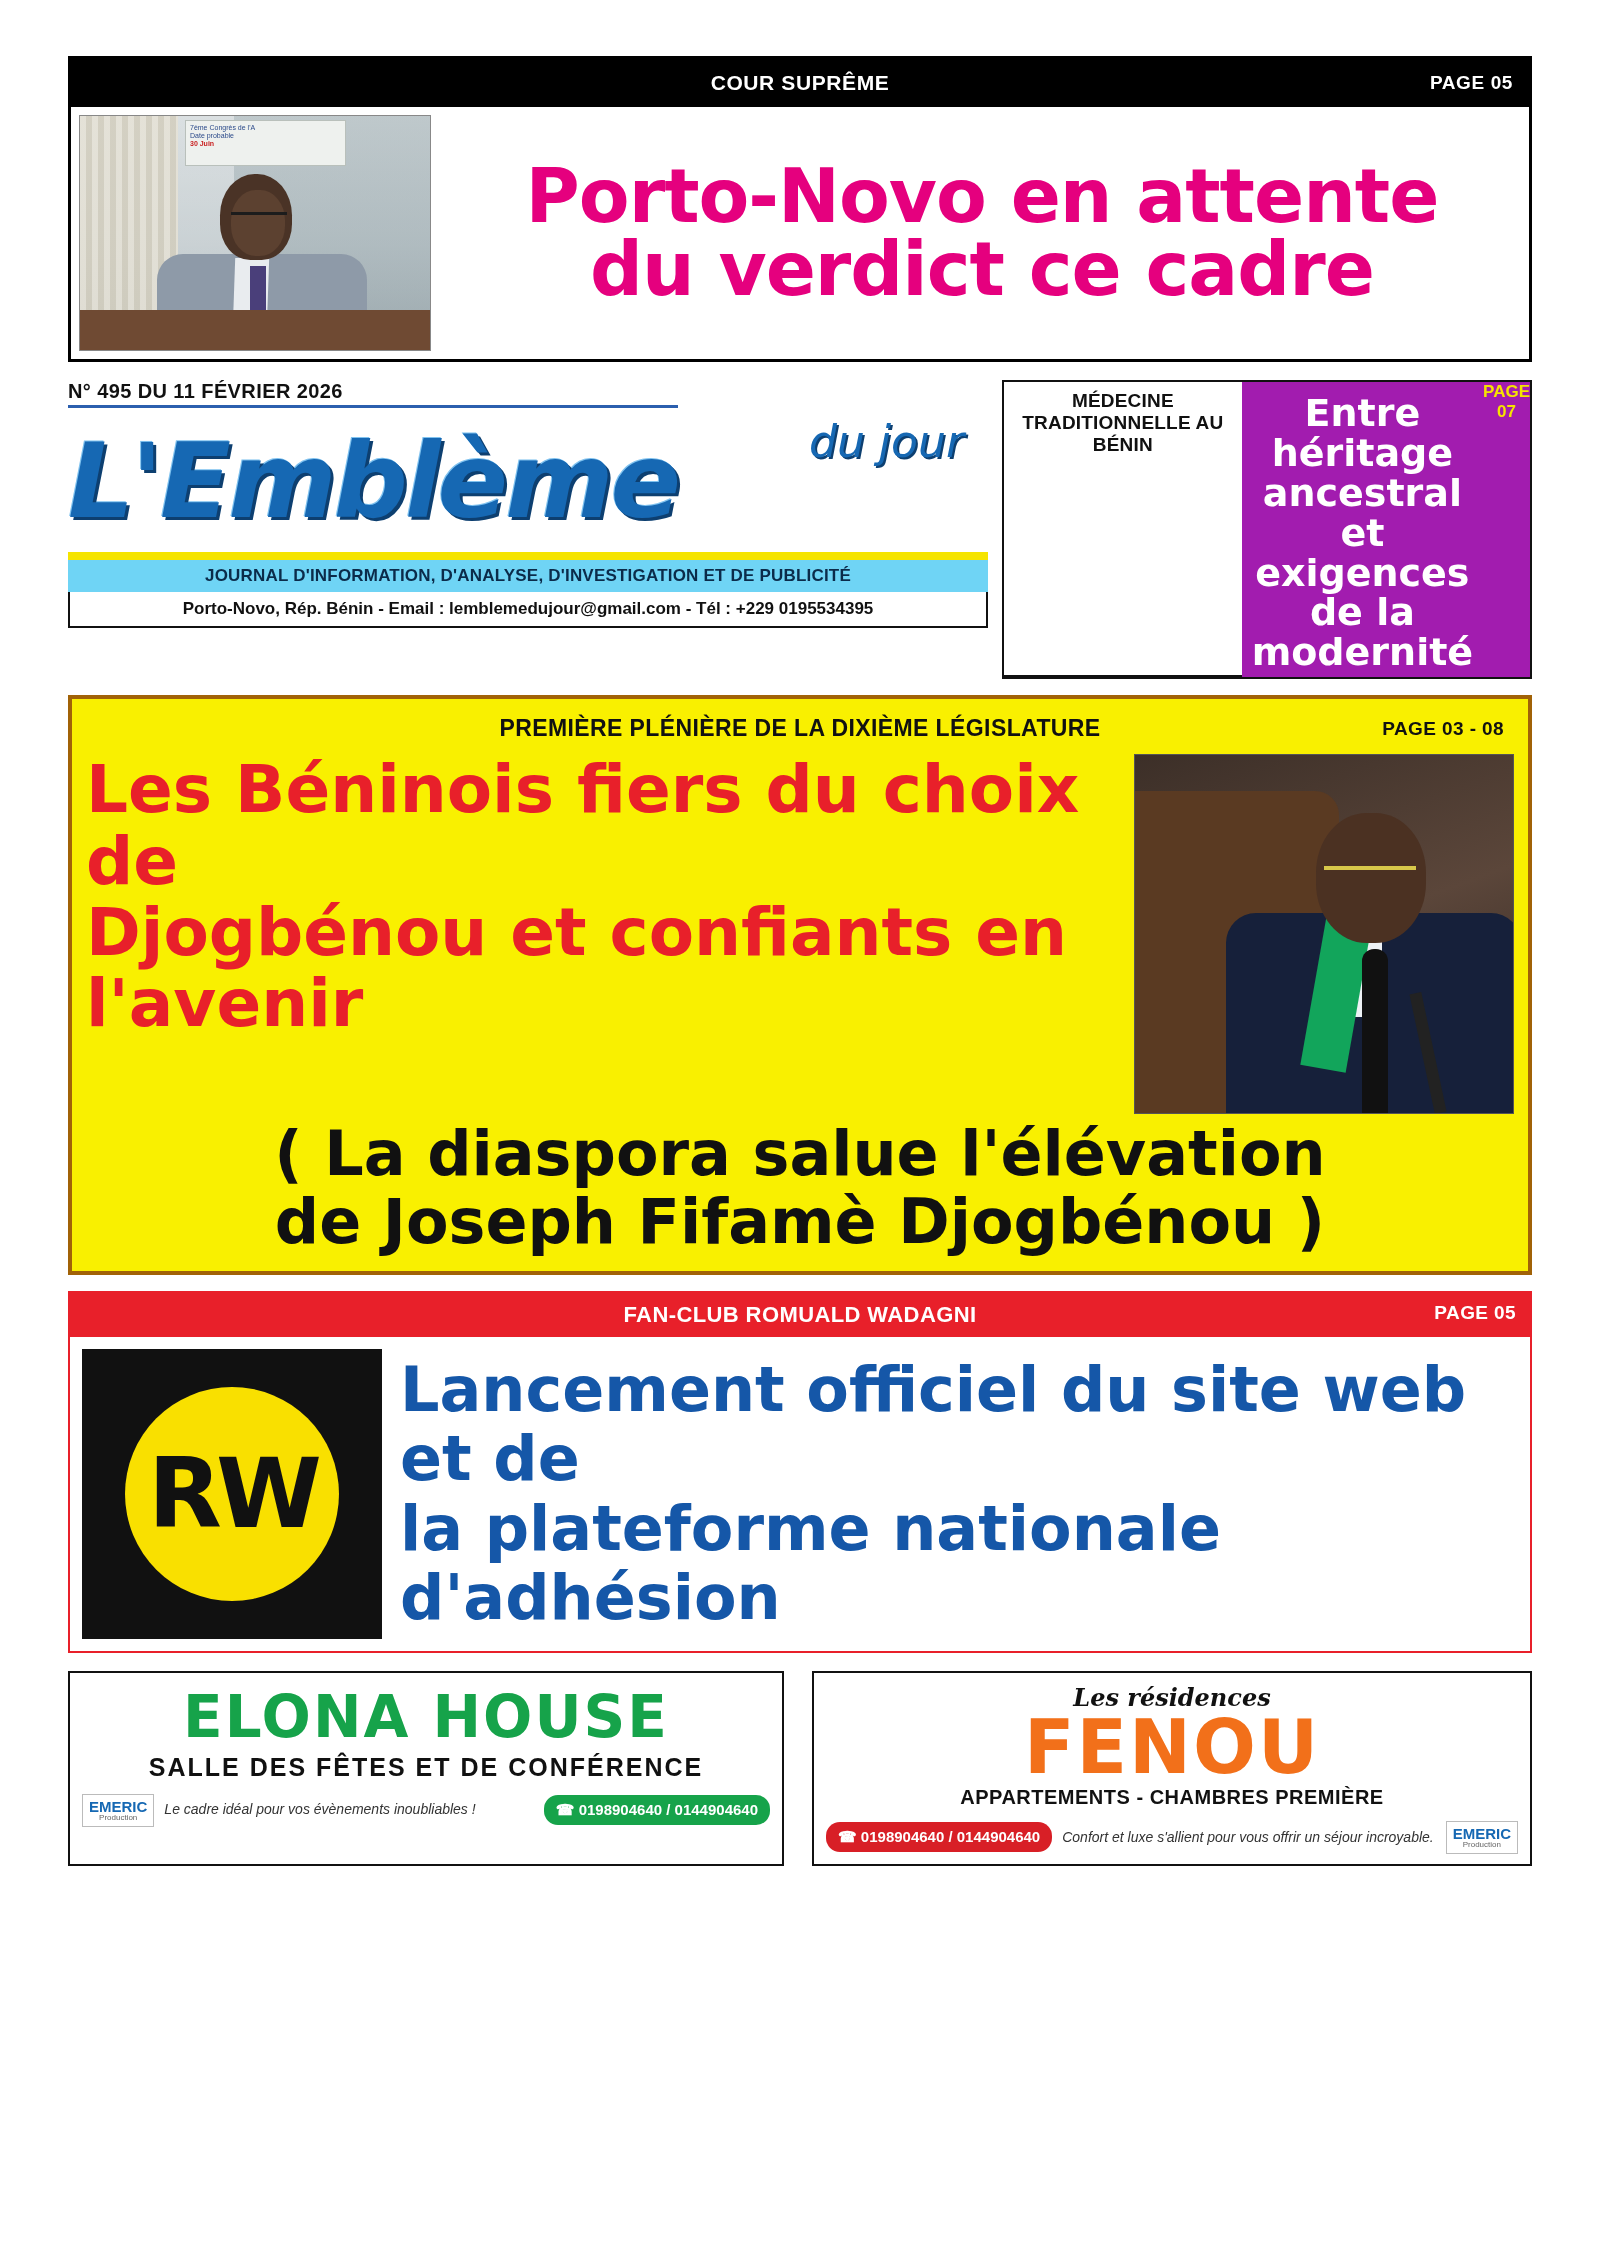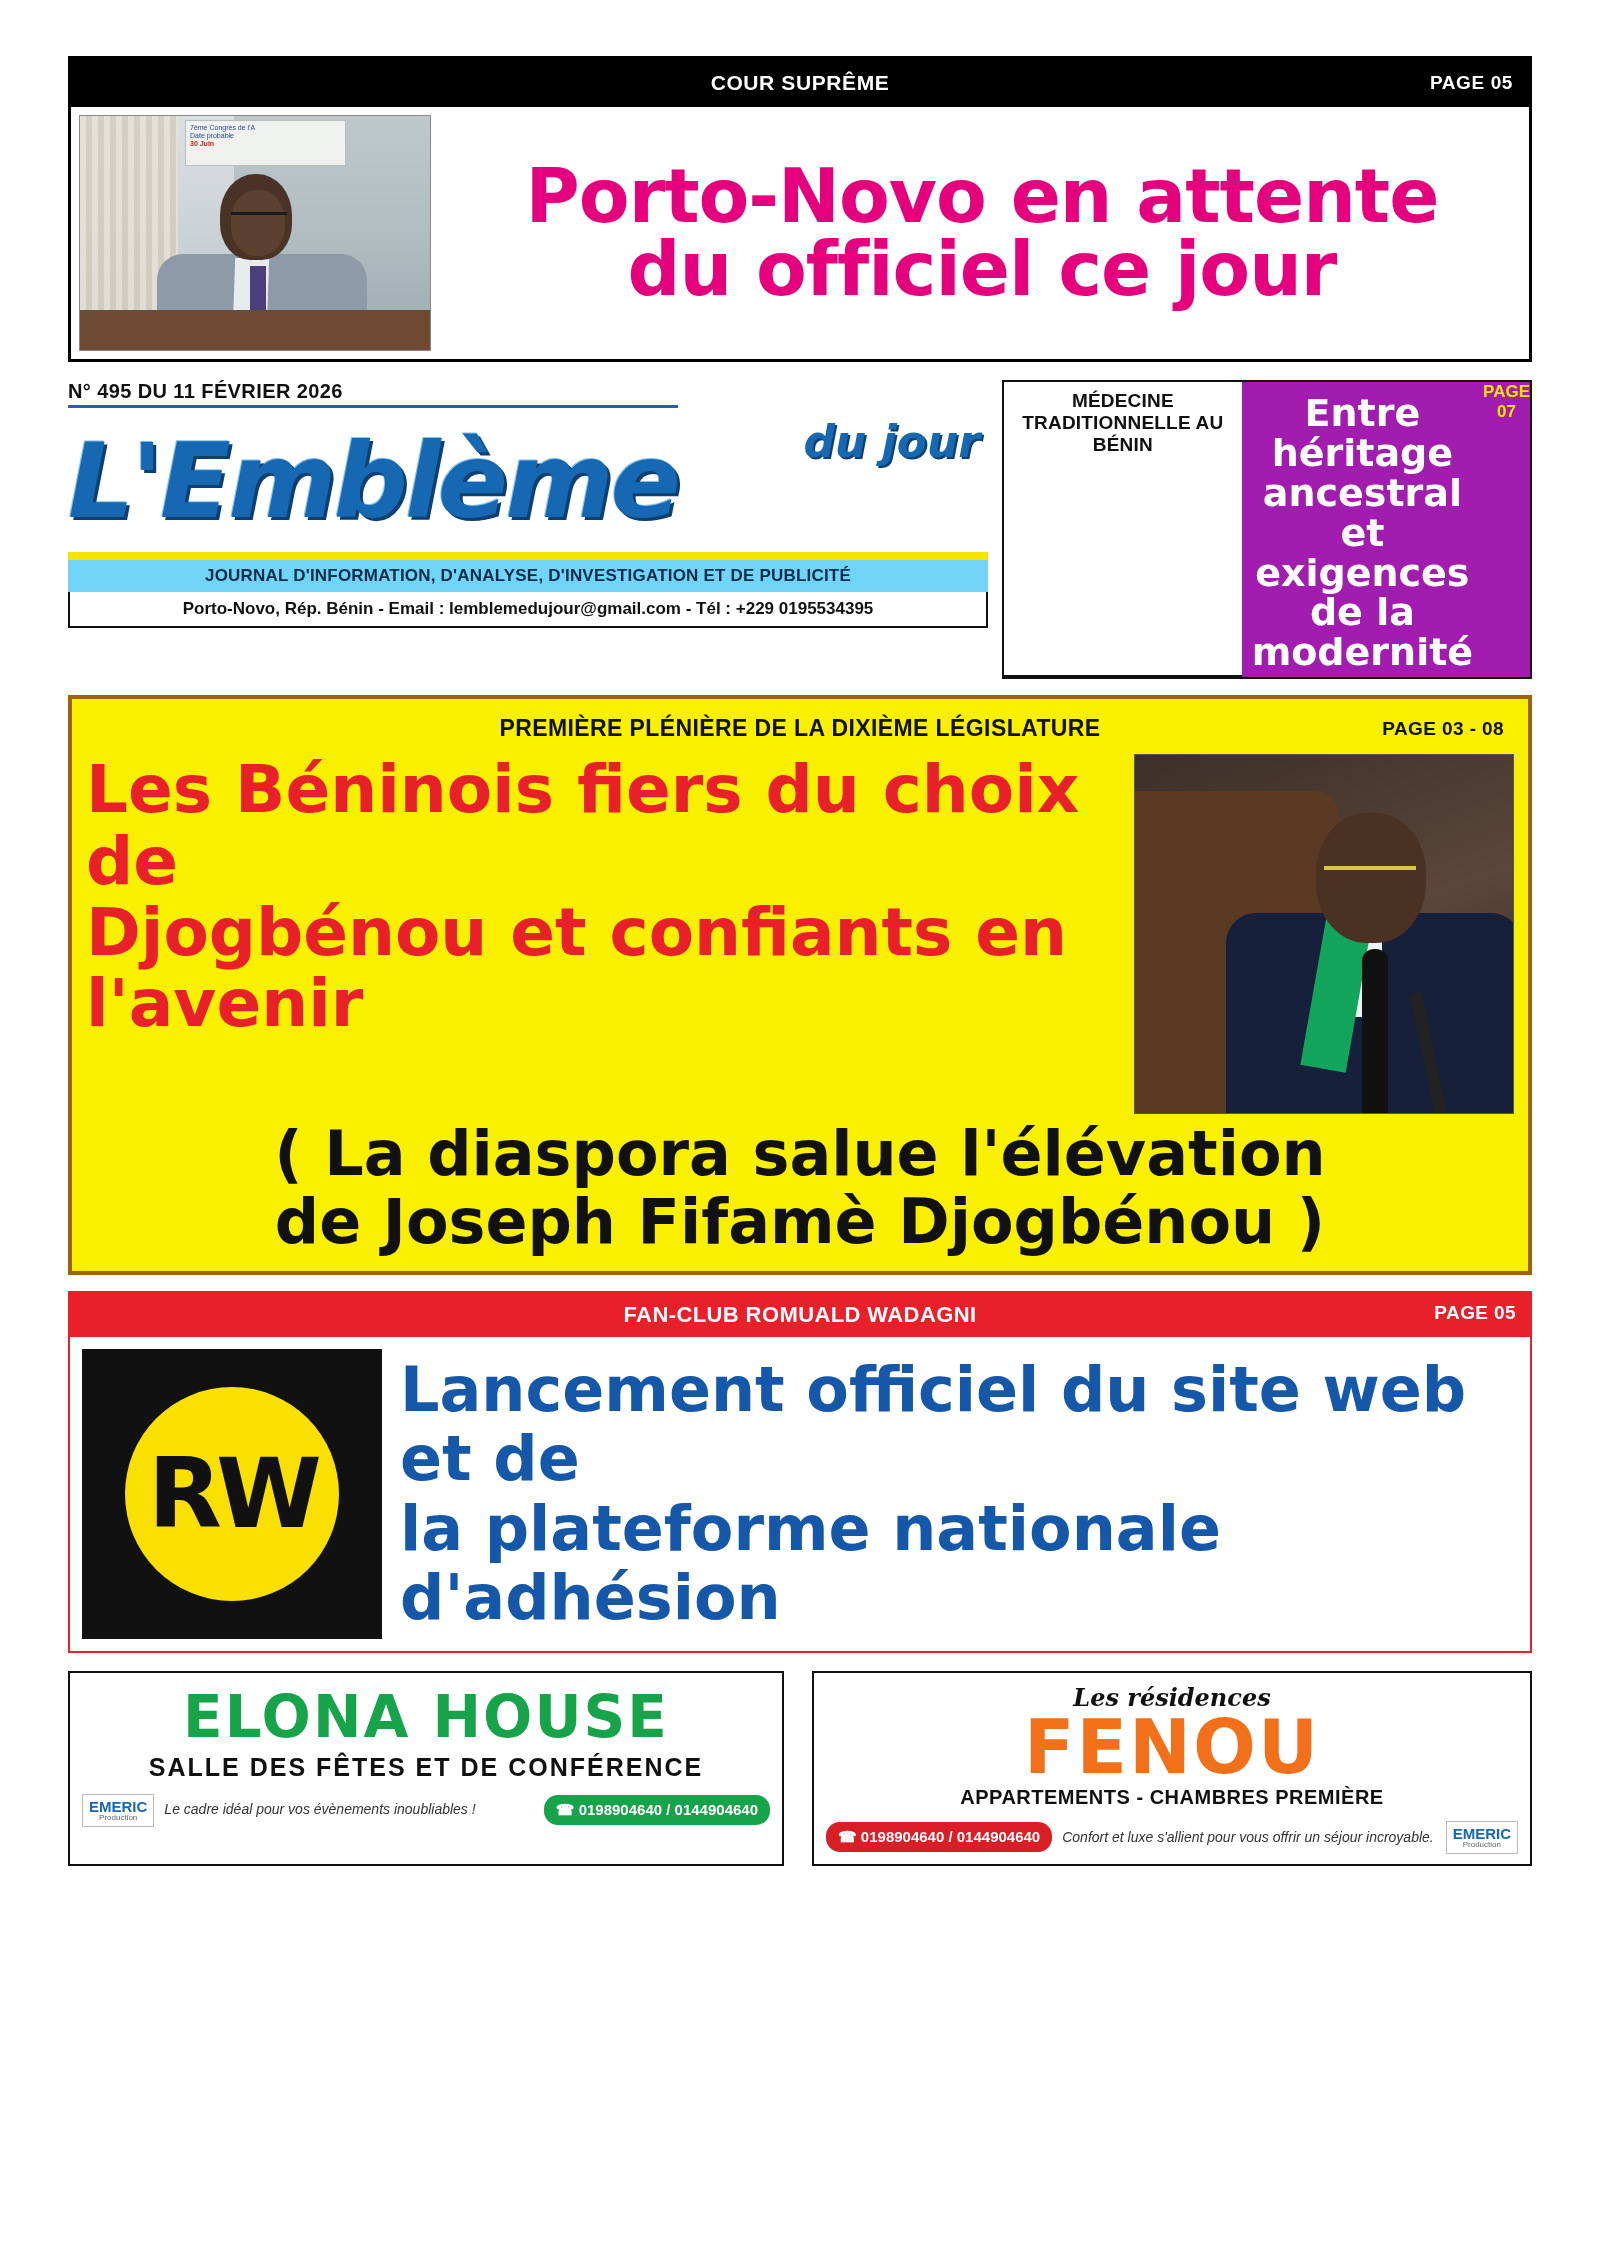--- a/index.html
+++ b/index.html
@@ -150,24 +150,24 @@
     font-weight: bold;
     font-style: italic;
     color: #1668b3;
     letter-spacing: -3px;
     line-height: 142px;
     text-shadow: 3px 3px 0 #0d3f70, -1px -1px 0 #7fc2ef;
     font-family: "DejaVu Sans", sans-serif;
   }
   .logo-sub {
     position: absolute;
-    right: 8px;
+    right: 24px;
     top: 6px;
     font-size: 44px;
-    font-weight: bold;
+    font-weight: normal;
     font-style: italic;
     color: #1668b3;
     text-shadow: 2px 2px 0 #0d3f70;
     font-family: "DejaVu Sans", sans-serif;
   }
   .logo-underline {
     height: 8px;
     background: #f5e400;
   }
   .tagline {
@@ -475,21 +475,21 @@
         <div class="man-body"></div>
         <div class="man-shirt"></div>
         <div class="man-tie"></div>
         <div class="man-head"></div>
         <div class="man-face"></div>
         <div class="man-glasses"></div>
         <div class="desk"></div>
       </div>
       <div class="top-headline">
         <span>Porto-Novo en attente</span>
-        <span>du officiel ce jour</span>
+        <span>du verdict ce cadre</span>
       </div>
     </div>
   </div>
 
   <div class="masthead-row">
     <div class="masthead">
       <div class="issue-line">N° 495 DU 11 FÉVRIER 2026</div>
       <div class="issue-rule"></div>
       <div class="logo-wrap">
         <div class="logo-title">L'Emblème</div>

